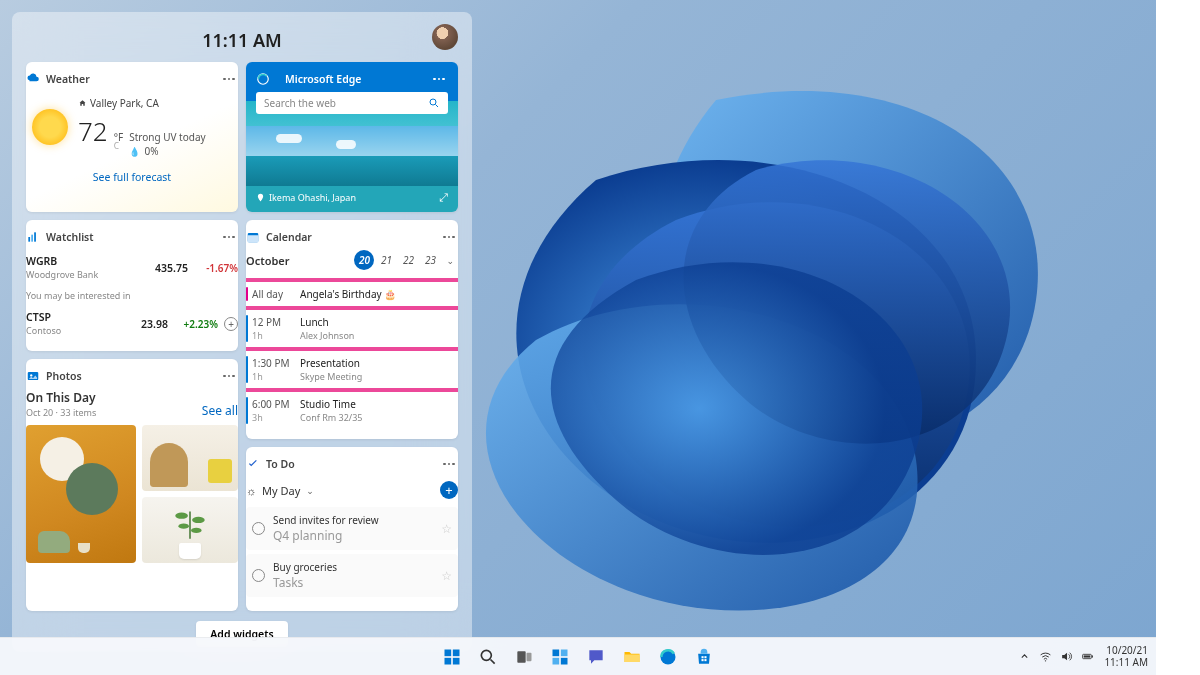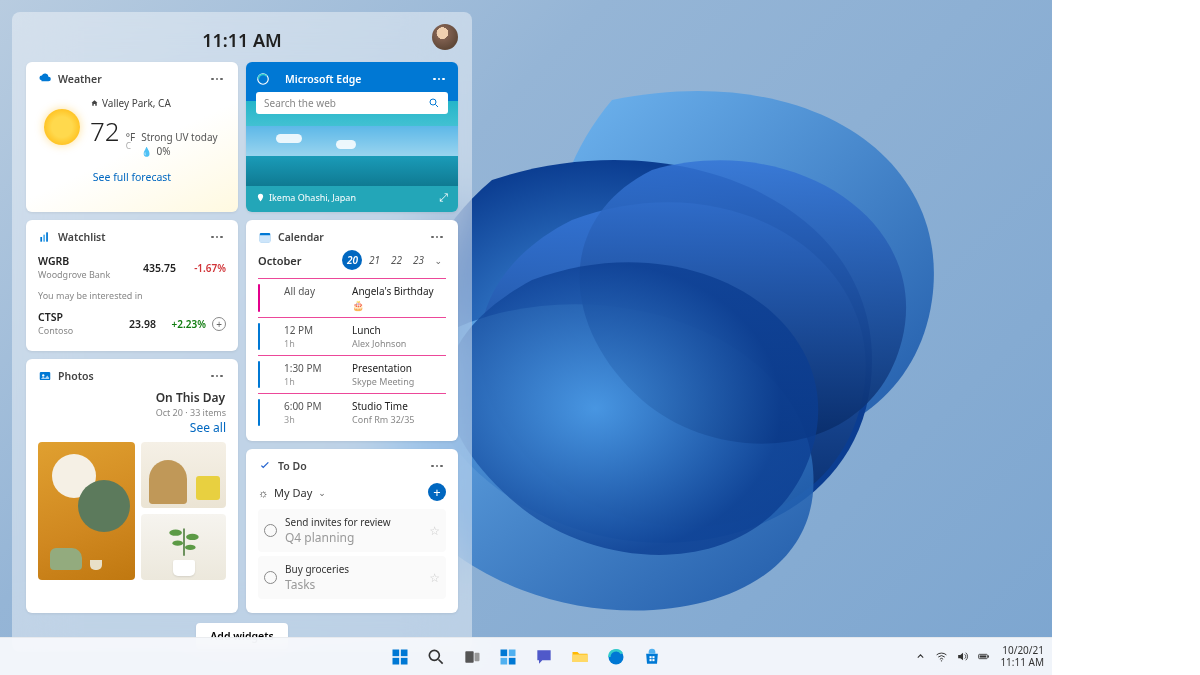--- a/index.html
+++ b/index.html
@@ -1,25 +1,25 @@
 <!DOCTYPE html>
 <html><head>
 <meta charset="utf-8">
 <style>
 * { margin:0; padding:0; box-sizing:border-box; font-family:"Segoe UI",system-ui,sans-serif; }
 html,body { width:1200px; height:675px; overflow:hidden; }
-.desktop { width:1052px; height:675px; position:relative; background:linear-gradient(135deg,#b8cce0 0%,#95b5d6 35%,#7da6d0 100%); }
+.desktop { width:1156px; height:675px; position:relative; background:linear-gradient(135deg,#b8cce0 0%,#95b5d6 35%,#7da6d0 100%); }
 .bloom { position:absolute; right:40px; top:20px; width:780px; height:610px; }
 .bloom svg { width:100%; height:100%; }
 .widgets-panel { position:absolute; left:12px; top:12px; width:460px; height:640px; background:rgba(255,255,255,0.42); backdrop-filter:blur(30px); border-radius:8px; padding:12px 14px; overflow:hidden; }
 .panel-header { position:relative; height:32px; display:flex; align-items:center; justify-content:center; margin-bottom:6px; }
 .panel-time { font-size:18px; font-weight:600; color:#202020; }
 .avatar { position:absolute; right:0; top:0; width:26px; height:26px; border-radius:50%; background:radial-gradient(circle at 40% 35%,#f0d0b0 25%,#806050 26%,#604838 70%); }
 .grid { display:grid; grid-template-columns:1fr 1fr; gap:8px; }
-.card { background:#fff; border-radius:6px; padding:10px 12px; box-shadow:0 1px 3px rgba(0,0,0,0.08); font-size:11px; color:#333; position:relative; }
+.card { background:#fff; border-radius:6px; padding:10px 0; box-shadow:0 1px 3px rgba(0,0,0,0.08); font-size:11px; color:#333; position:relative; }
 .card-header { display:flex; align-items:center; gap:6px; font-size:10.5px; font-weight:600; color:#444; margin-bottom:6px; }
 .card-header .spacer { flex:1; }
 .dots { width:18px; height:14px; display:flex; align-items:center; justify-content:center; gap:2px; cursor:pointer; border-radius:3px; }
 .dots span { width:2.5px; height:2.5px; background:#666; border-radius:50%; }
 .icon-box { width:14px; height:14px; display:flex; align-items:center; justify-content:center; }
 
 
 .weather-card { grid-column:1; grid-row:1; min-height:150px; background:linear-gradient(155deg,#fff 55%,#fff9e0 100%); }
 .weather-body { display:flex; gap:10px; align-items:center; padding:4px 0; }
 .sun { width:36px; height:36px; border-radius:50%; background:radial-gradient(circle,#ffd94d 40%,#ffb000 100%); box-shadow:0 0 10px rgba(255,180,0,0.4); margin-left:6px; }
@@ -58,31 +58,31 @@
 .plus-circle { width:14px; height:14px; border:1px solid #888; border-radius:50%; display:inline-flex; align-items:center; justify-content:center; font-size:10px; color:#666; margin-left:6px; }
 
 
 .calendar-card { grid-column:2; grid-row:2/span 2; min-height:196px; }
 .cal-month-row { display:flex; align-items:center; gap:4px; margin-bottom:8px; }
 .cal-month { font-size:11px; font-weight:600; flex:1; }
 .cal-days { display:flex; gap:2px; align-items:center; }
 .cal-day { width:20px; height:20px; display:flex; align-items:center; justify-content:center; font-size:10px; color:#555; border-radius:50%; cursor:pointer;font-style:italic; }
 .cal-day.active { background:#0067c0; color:#fff; font-weight:600; }
 .cal-chevron { font-size:9px; color:#666; padding:0 4px; }
-.event-row { display:flex; gap:24px; padding:5px 0; font-size:10px; border-top:1px solid #ec4899; }
+.event-row { display:flex; gap:4px; padding:5px 0; font-size:10px; border-top:4px solid #ec4899; }
 .event-row:first-of-type { border-top:none; }
 .event-bar { width:2px; border-radius:1px; }
 .event-time { width:44px; color:#555; }
 .event-time small { display:block; color:#999; font-size:9px; }
 .event-title { flex:1; color:#222; }
 .event-title small { display:block; color:#888; font-size:9px; }
 
 
 .photos-card { grid-column:1; grid-row:3/span 2; min-height:204px; }
-.photos-head { display:flex; align-items:flex-end; justify-content:space-between; margin-bottom:6px;flex-direction:column; }
+.photos-head { display:flex; align-items:flex-end; justify-content:space-between; margin-bottom:6px; }
 .photos-title { font-size:12px; font-weight:600; }
 .photos-sub { font-size:9px; color:#888; }
 .see-all { color:#0067c0; font-size:12px; cursor:pointer; }
 .photos-grid { display:flex; gap:6px; height:138px; }
 .photo-left { flex:1.15; border-radius:4px; overflow:hidden; position:relative; background:linear-gradient(160deg,#e0a030 0%,#d08820 60%,#c07810 100%); }
 .photo-left .circ1 { position:absolute; width:44px; height:44px; background:#f5f0e5; border-radius:50%; top:12px; left:14px; }
 .photo-left .circ2 { position:absolute; width:52px; height:52px; background:#5c7a5c; border-radius:50%; top:38px; left:40px; }
 .photo-left .teapot { position:absolute; bottom:10px; left:12px; width:32px; height:22px; background:#93ab7e; border-radius:6px 10px 4px 4px; }
 .photo-left .cup { position:absolute; bottom:10px; left:52px; width:12px; height:10px; background:#e8e0c8; border-radius:0 0 5px 5px; }
 .photo-right { flex:1; display:flex; flex-direction:column; gap:6px; }

